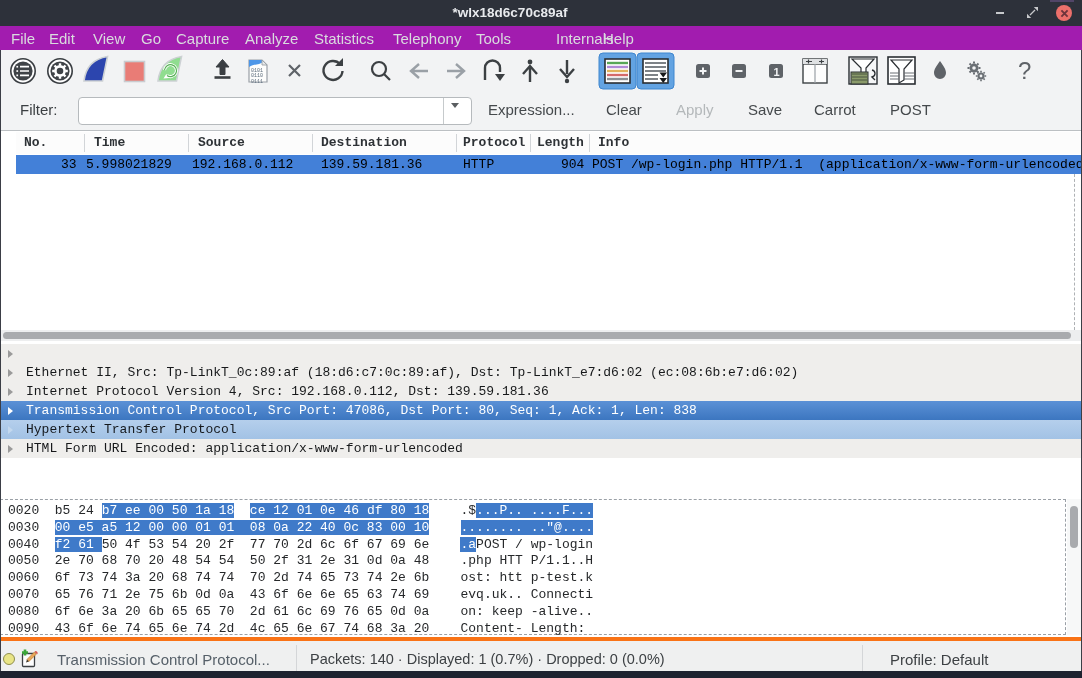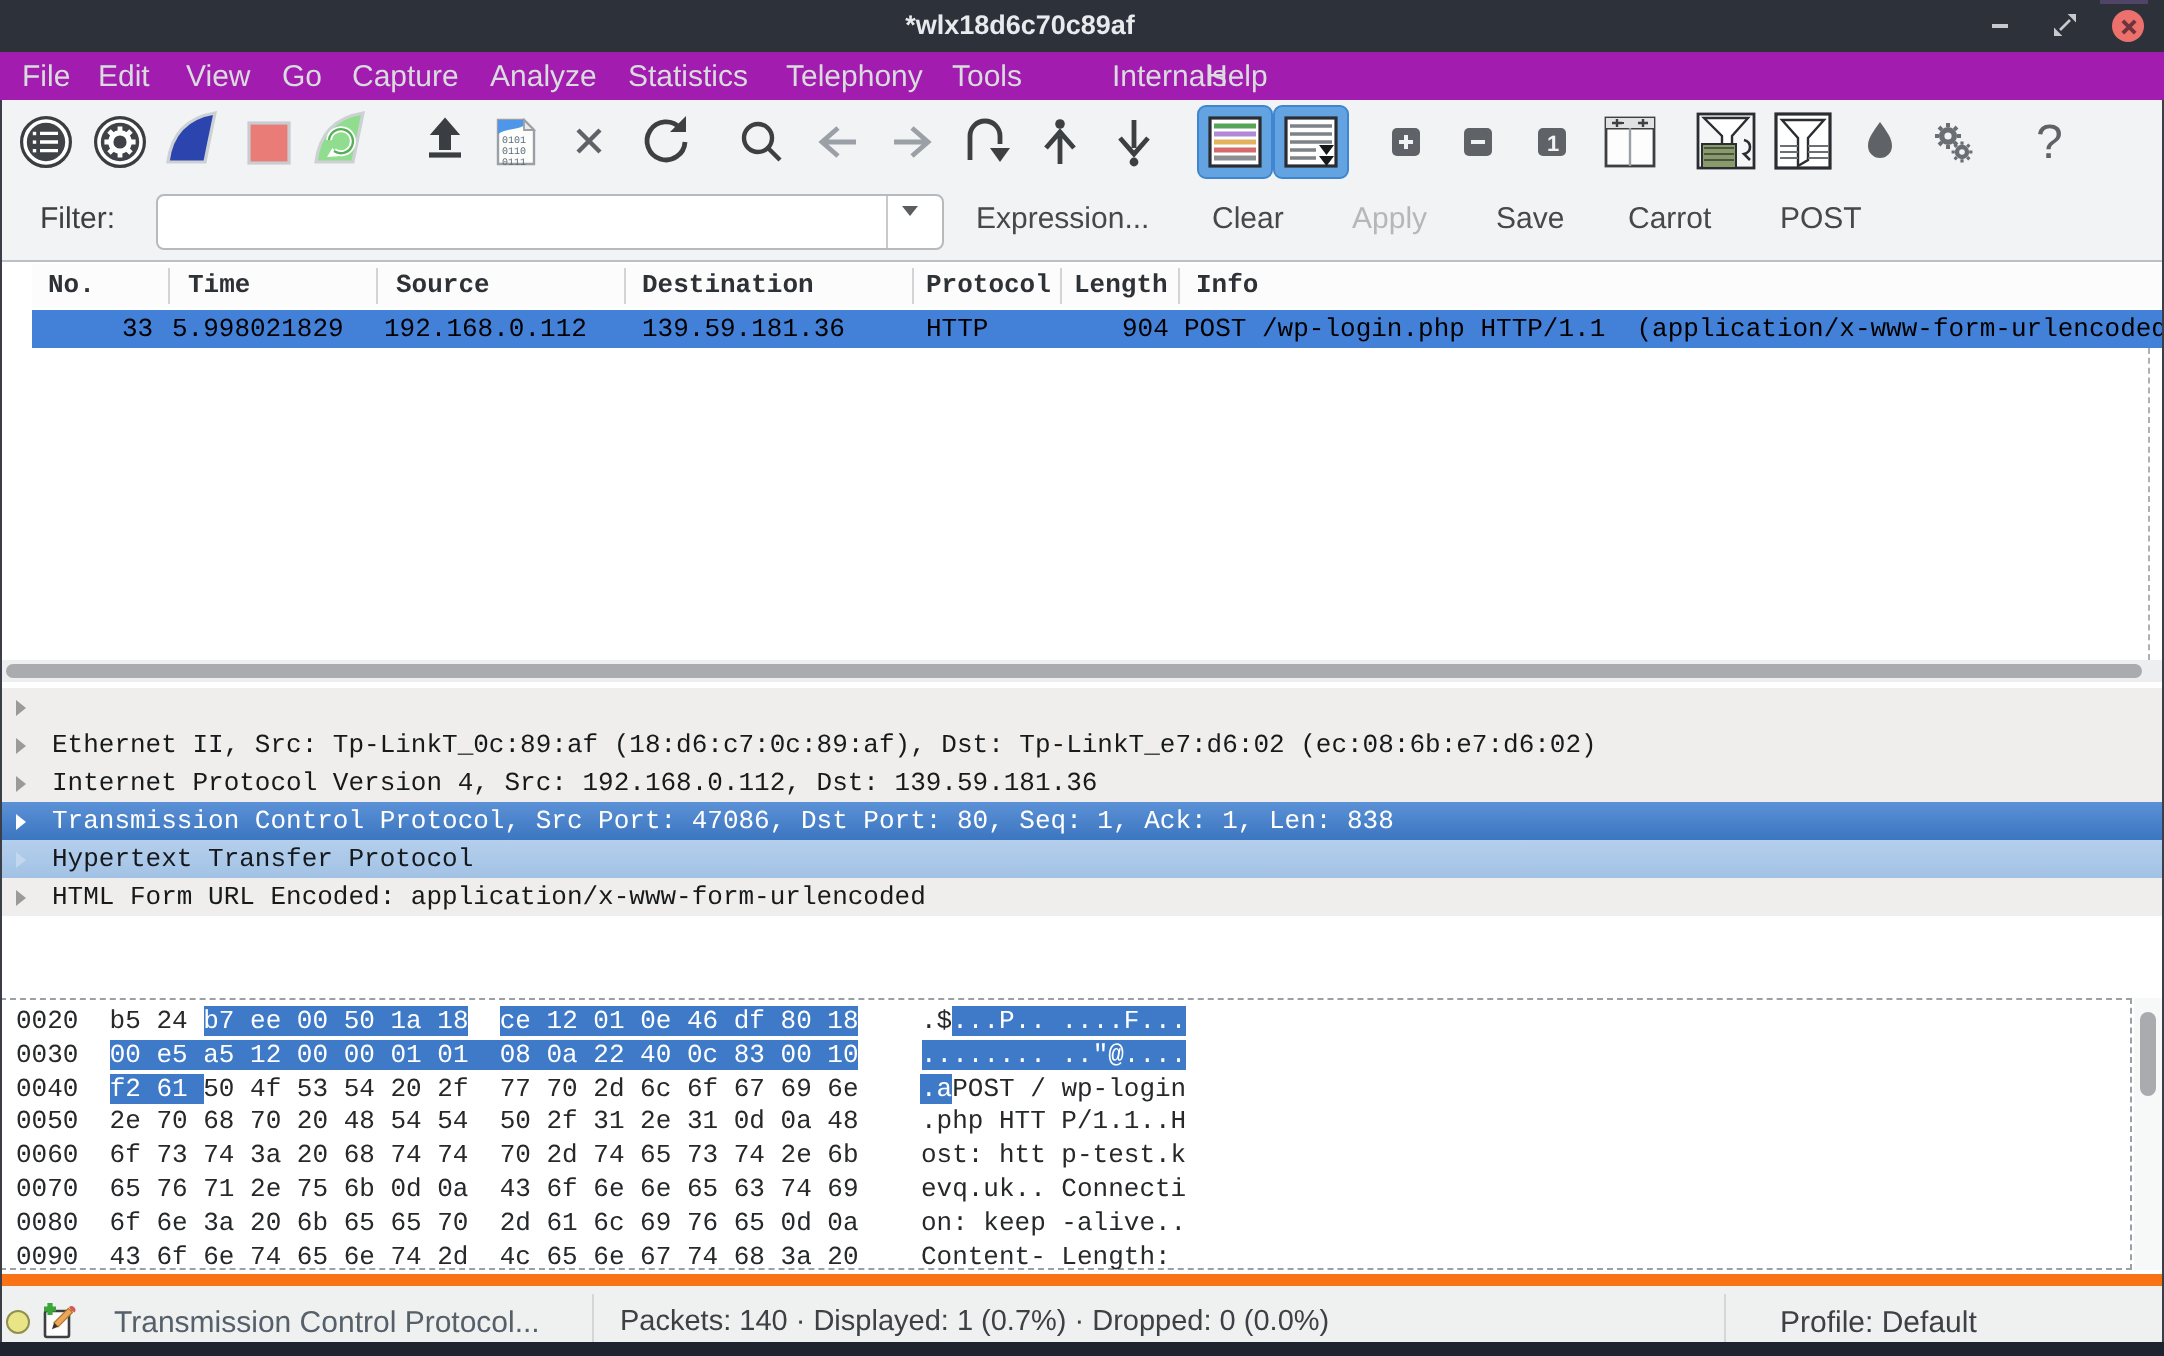--- a/index.html
+++ b/index.html
@@ -32,21 +32,21 @@
   .drow { position:absolute; left:0; width:1082px; height:19px; background:#efeeec; }
   .drow .txt { position:absolute; left:26px; top:2px; font-family:"Liberation Mono", monospace; font-size:13px; color:#17191b; white-space:pre; }
   .tri { position:absolute; left:8px; top:6px; width:0; height:0; border-left:5.5px solid #9a9a9a; border-top:4px solid transparent; border-bottom:4px solid transparent; }
   
   #hex { position:absolute; left:0; top:499px; width:1066px; height:136px; background:#ffffff; border-top:1px dashed #9aa0a6; border-bottom:1px dashed #9aa0a6; border-right:1px dashed #9aa0a6; }
   #hex pre { position:absolute; left:8px; top:3px; font-family:"Liberation Mono", monospace; font-size:13px; line-height:16.8px; color:#26282a; }
   #hex pre b { font-weight:normal; background:#3f7ac9; color:#ffffff; }
   #vscroll { position:absolute; left:1067px; top:499px; width:15px; height:136px; background:#f7f8f8; }
   #vthumb { position:absolute; left:3px; top:7px; width:8px; height:42px; background:#a9abae; border-radius:4px; }
   
-  #status { position:absolute; left:0; top:637px; width:1082px; height:34px; background:#eff0f0; border-top:6px solid #f97316; font-size:13.5px; color:#3d4144; }
+  #status { position:absolute; left:0; top:637px; width:1082px; height:34px; background:#eff0f0; border-top:4px solid #f97316; font-size:13.5px; color:#3d4144; }
   #bottomstrip { position:absolute; left:0; top:671px; width:1082px; height:7px; background:#1e2330; }
   .vsep { position:absolute; top:4px; width:1px; height:26px; background:#d4d6d8; }
 </style>
 </head>
 <body>
   <div id="titlebar">
     <div class="abs" style="left:1050px;top:0;width:24px;height:2px;background:#514567;"></div>
     <div id="title">*wlx18d6c70c89af</div>
     <div class="abs" style="left:996px;top:11.5px;width:8px;height:2px;background:#c7c9cc;"></div>
     <svg class="abs" style="left:1026px;top:6px;" width="13" height="13" viewBox="0 0 13 13">

